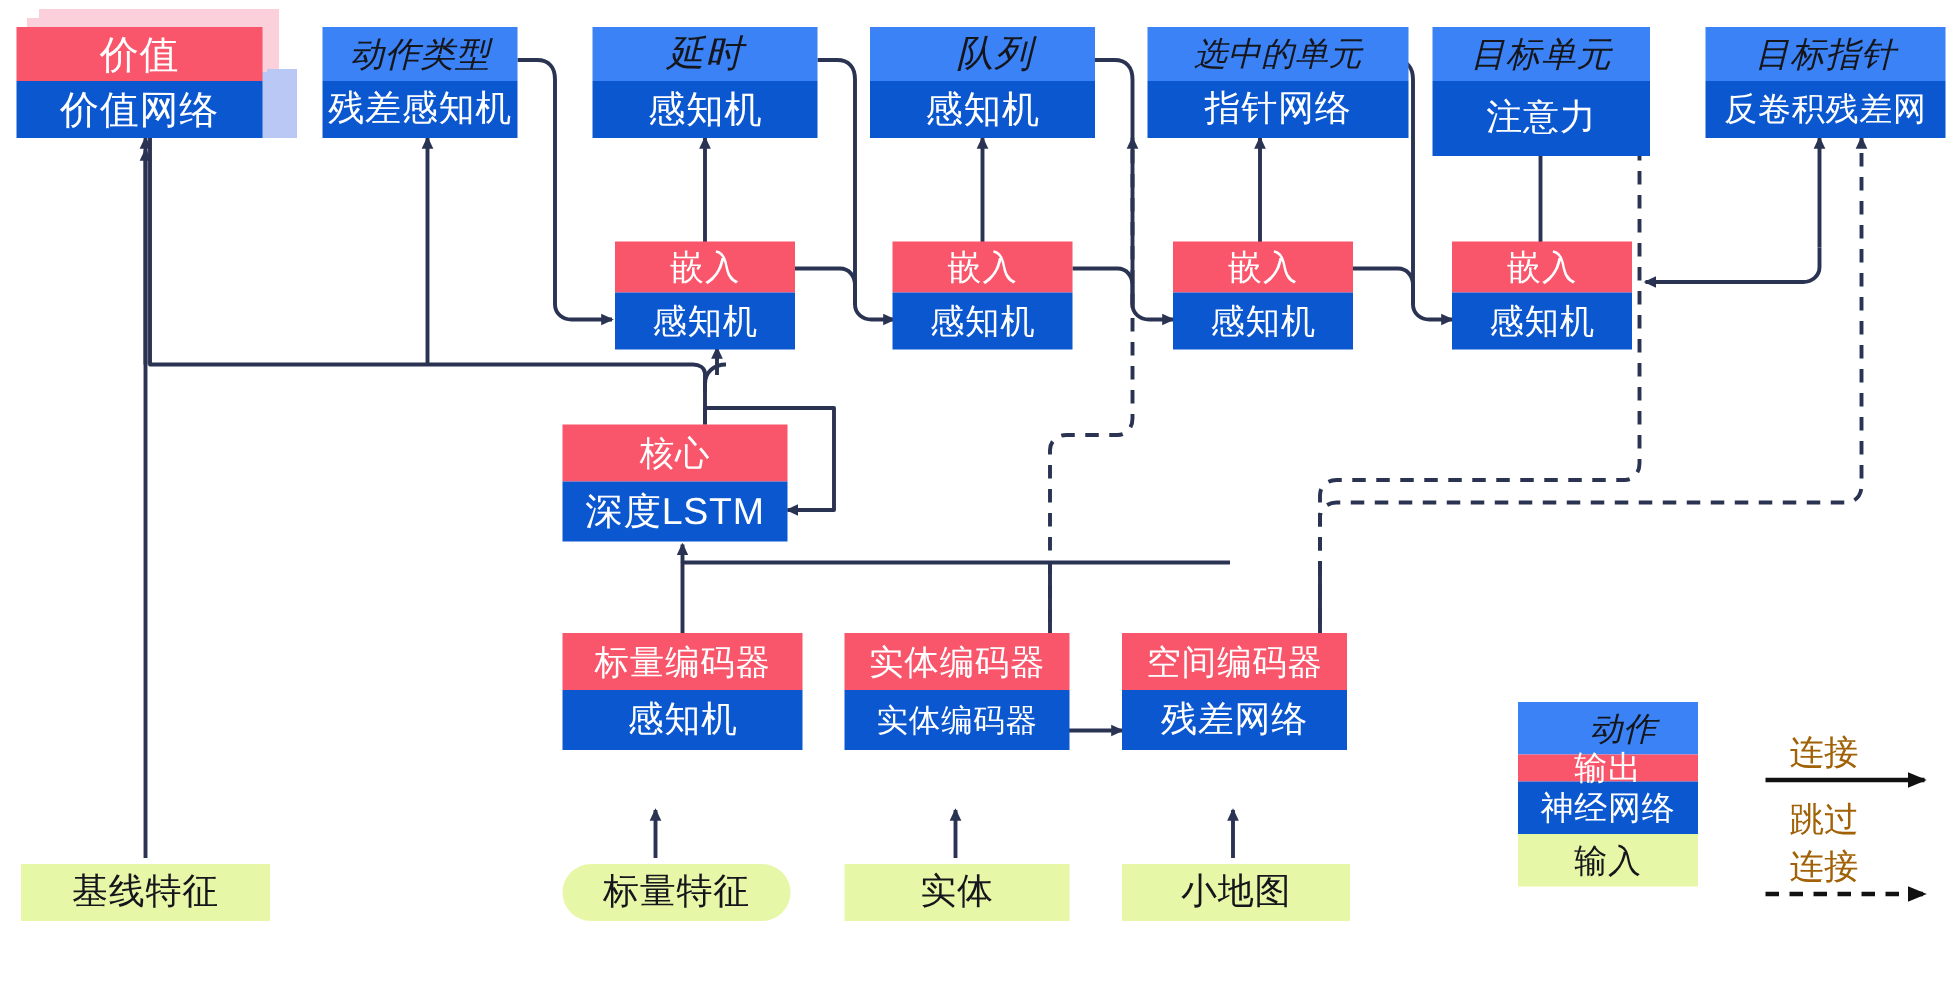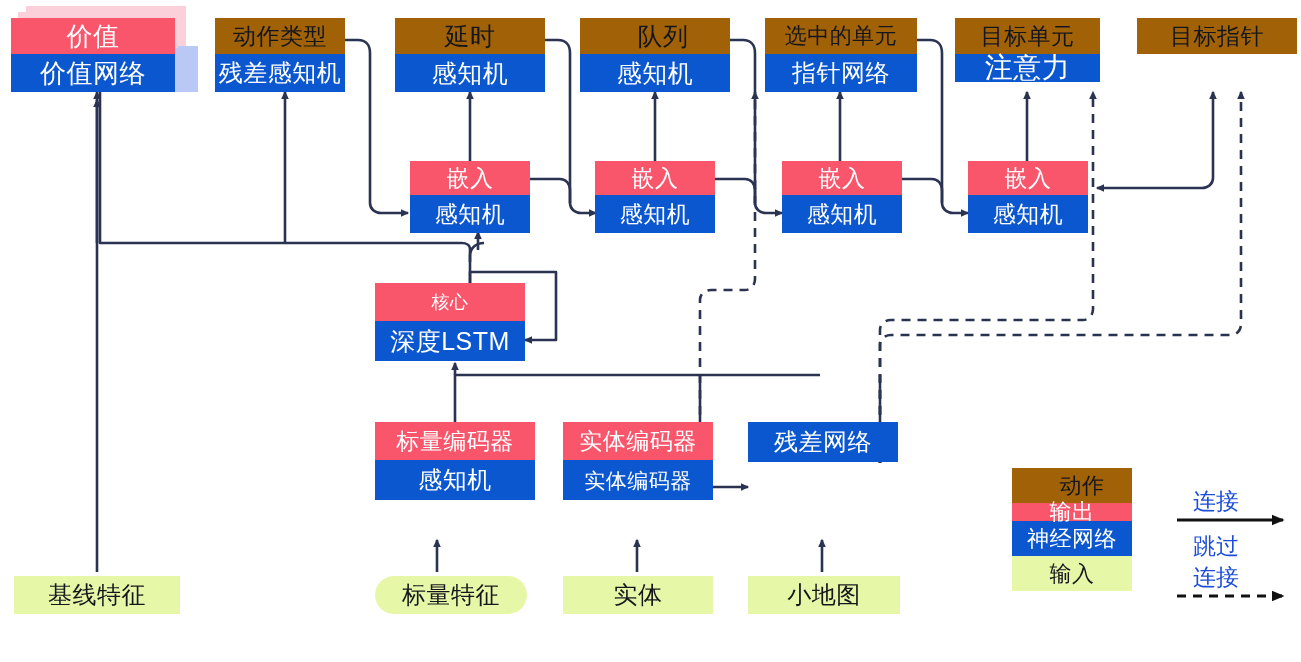--- a/index.html
+++ b/index.html
@@ -3,32 +3,32 @@
 <meta charset="utf-8">
 <style>
   html,body{margin:0;padding:0;background:#ffffff;}
   body{font-family:"Liberation Sans","DejaVu Sans",sans-serif;}
   #stage{position:relative;width:1301px;height:662px;background:#fff;overflow:hidden;}
   #wires{position:absolute;left:0;top:0;width:1301px;height:662px;pointer-events:none;}
 
   .node{position:absolute;box-sizing:border-box;}
   .band{display:flex;align-items:center;justify-content:center;box-sizing:border-box;
         line-height:1;white-space:nowrap;letter-spacing:.5px;}
-  .band.action{background:#a16207;color:#15161c;}
+  .band.action{background:#3b82f6;color:#15161c;font-style:italic;}
   .band.output{background:#f9556b;color:#ffffff;}
   .band.nn{background:#0b57d0;color:#ffffff;}
   .band.input{background:#e7f7a8;color:#15161c;}
 
   .shadow-a,.shadow-b{position:absolute;box-sizing:border-box;}
   .shadow-a{background:#fbd0db;}
   .shadow-b{background:#b9c8f5;}
 
   .legend{position:absolute;}
   .legend .band{justify-content:center;}
-  .lg-label{position:absolute;white-space:nowrap;color:#1d4ed8;}
+  .lg-label{position:absolute;white-space:nowrap;color:#a16207;}
 </style>
 </head>
 <body>
 
 <div id="stage">
 
   <svg id="wires" viewBox="0 0 1301 662" width="1301" height="662">
     <defs>
       <marker id="ah" markerWidth="9" markerHeight="9" refX="7.2" refY="4.5" orient="auto" markerUnits="userSpaceOnUse">
         <path d="M0,0.6 L8.4,4.5 L0,8.4 Z" fill="#2b3352"></path>
@@ -114,65 +114,67 @@
   <div class="node" style="left:395px;top:18px;width:150px;height:74px;">
     <div class="band action" style="height:36px;font-size:25px;">延时</div>
     <div class="band nn" style="height:38px;font-size:25px;">感知机</div>
   </div>
 
   <div class="node" style="left:580px;top:18px;width:150px;height:74px;">
     <div class="band action" style="height:36px;font-size:25px;padding-left:16px;">队列</div>
     <div class="band nn" style="height:38px;font-size:25px;">感知机</div>
   </div>
 
-  <div class="node" style="left:765px;top:18px;width:152px;height:74px;">
+  <div class="node" style="left:765px;top:18px;width:174px;height:74px;">
     <div class="band action" style="height:36px;font-size:22px;">选中的单元</div>
     <div class="band nn" style="height:38px;font-size:24px;">指针网络</div>
   </div>
 
   <div class="node" style="left:955px;top:18px;width:145px;height:74px;">
     <div class="band action" style="height:36px;font-size:23px;">目标单元</div>
-    <div class="band nn" style="height:28px;font-size:28px;">注意力</div>
+    <div class="band nn" style="height:50px;font-size:24px;">注意力</div>
   </div>
 
   <div class="node" style="left:1137px;top:18px;width:160px;height:74px;">
     <div class="band action" style="height:36px;font-size:23px;">目标指针</div>
+    <div class="band nn" style="height:38px;font-size:22px;">反卷积残差网</div>
   </div>
 
   <div class="node" style="left:410px;top:161px;width:120px;height:72px;">
     <div class="band output" style="height:34px;font-size:23px;">嵌入</div>
     <div class="band nn" style="height:38px;font-size:23px;">感知机</div>
   </div>
   <div class="node" style="left:595px;top:161px;width:120px;height:72px;">
     <div class="band output" style="height:34px;font-size:23px;">嵌入</div>
     <div class="band nn" style="height:38px;font-size:23px;">感知机</div>
   </div>
   <div class="node" style="left:782px;top:161px;width:120px;height:72px;">
     <div class="band output" style="height:34px;font-size:23px;">嵌入</div>
     <div class="band nn" style="height:38px;font-size:23px;">感知机</div>
   </div>
   <div class="node" style="left:968px;top:161px;width:120px;height:72px;">
     <div class="band output" style="height:34px;font-size:23px;">嵌入</div>
     <div class="band nn" style="height:38px;font-size:23px;">感知机</div>
   </div>
 
   <div class="node" style="left:375px;top:283px;width:150px;height:78px;">
-    <div class="band output" style="height:38px;font-size:18px;">核心</div>
+    <div class="band output" style="height:38px;font-size:23px;">核心</div>
     <div class="band nn" style="height:40px;font-size:25px;">深度LSTM</div>
   </div>
 
   <div class="node" style="left:375px;top:422px;width:160px;height:78px;">
     <div class="band output" style="height:38px;font-size:23px;">标量编码器</div>
     <div class="band nn" style="height:40px;font-size:24px;">感知机</div>
   </div>
   <div class="node" style="left:563px;top:422px;width:150px;height:78px;">
     <div class="band output" style="height:38px;font-size:23px;">实体编码器</div>
     <div class="band nn" style="height:40px;font-size:21px;">实体编码器</div>
   </div>
   <div class="node" style="left:748px;top:422px;width:150px;height:78px;">
+    <div class="band output" style="height:38px;font-size:23px;">空间编码器</div>
     <div class="band nn" style="height:40px;font-size:24px;">残差网络</div>
   </div>
 
   <div class="band input" style="position:absolute;left:14px;top:576px;width:166px;height:38px;font-size:24px;">基线特征</div>
   <div class="band input" style="position:absolute;left:375px;top:576px;width:152px;height:38px;font-size:24px;border-radius:19px;">标量特征</div>
   <div class="band input" style="position:absolute;left:563px;top:576px;width:150px;height:38px;font-size:24px;">实体</div>
   <div class="band input" style="position:absolute;left:748px;top:576px;width:152px;height:38px;font-size:24px;">小地图</div>
 
   <div class="legend" style="left:1012px;top:468px;width:120px;height:140px;">
     <div class="band action" style="height:35px;font-size:22px;padding-left:20px;">动作</div>

